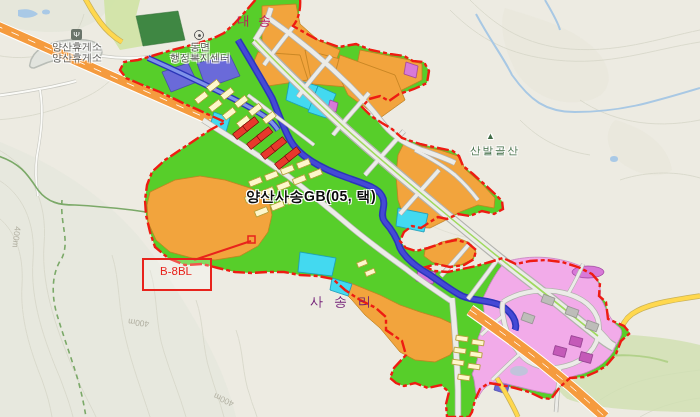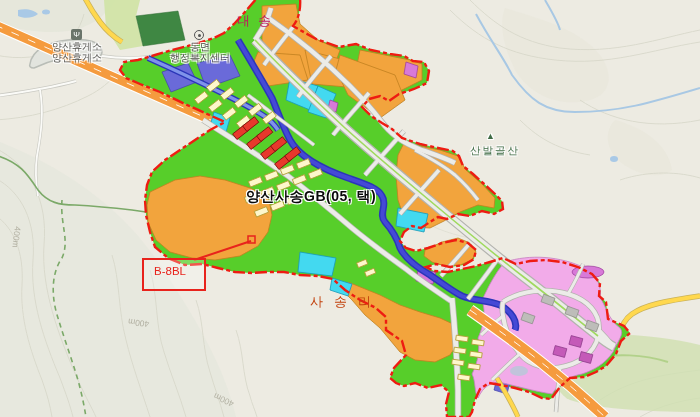--- a/index.html
+++ b/index.html
@@ -3,36 +3,36 @@
 <meta charset="utf-8">
 <style>
   html,body{margin:0;padding:0;background:#fff;}
   .stage{position:relative;width:700px;height:417px;overflow:hidden;background:#edebe2;
          font-family:"Liberation Sans","DejaVu Sans",sans-serif;}
   .stage svg{position:absolute;left:0;top:0;}
   .mlabel{position:absolute;white-space:nowrap;
           text-shadow:-1px -1px 0 #fff,1px -1px 0 #fff,-1px 1px 0 #fff,1px 1px 0 #fff,0 0 2px #fff;}
   .site-title{left:246px;top:188px;font-size:14px;font-weight:800;color:#0a0a0a;letter-spacing:.5px;}
   .village-top{left:237px;top:12px;font-size:13px;color:#be185d;letter-spacing:8px;text-shadow:none;}
-  .village-bottom{left:310px;top:293px;font-size:13px;color:#c2410c;letter-spacing:11px;text-shadow:none;}
+  .village-bottom{left:310px;top:293px;font-size:13px;color:#701a75;letter-spacing:11px;text-shadow:none;}
   .mountain{left:462px;top:144px;font-size:10.5px;color:#3f6b44;letter-spacing:2px;margin-left:8px;}
   .mountain-tri{left:486px;top:131px;font-size:9px;color:#3f6b44;}
   .office{left:150px;top:41px;width:100px;text-align:center;font-size:10px;line-height:11px;color:#4e4e4a;}
   .office-icon{position:absolute;left:194px;top:30px;width:8px;height:8px;border:1.5px solid #555;
                border-radius:50%;}
   .office-icon i{position:absolute;left:2.5px;top:2.5px;width:3px;height:3px;background:#555;border-radius:50%;}
   .restarea{left:30px;top:41px;width:94px;text-align:center;font-size:10px;line-height:11px;color:#52524e;font-family:Liberation Serif, serif;}
   .rest-icon{position:absolute;left:71px;top:29px;width:11px;height:11px;background:#6a746a;border-radius:2px;
              color:#fff;font-size:8px;line-height:11px;text-align:center;text-shadow:none;}
   .contour-label{font-size:8.5px;color:#b2b0a2;text-shadow:none;}
   .c400a{left:6px;top:232px;transform:rotate(97deg);}
   .c400b{left:128px;top:318px;transform:rotate(187deg);}
   .c400c{left:213px;top:395px;transform:rotate(205deg);}
   .callout-box{position:absolute;left:142px;top:258px;width:50px;height:24px;border:2px solid #e8231c;
-               font-size:11.5px;color:#e8231c;padding:5px 0 0 10px;background:rgba(255,255,255,.25);}
+               font-size:11.5px;color:#e8231c;padding:5px 0 0 16px;background:rgba(255,255,255,.25);}
 </style>
 </head>
 <body>
 
 <div class="stage">
 <svg width="700" height="417" viewBox="0 0 700 417">
 
   <rect x="0" y="0" width="700" height="417" fill="#edebe2"></rect>
 
   <g>

